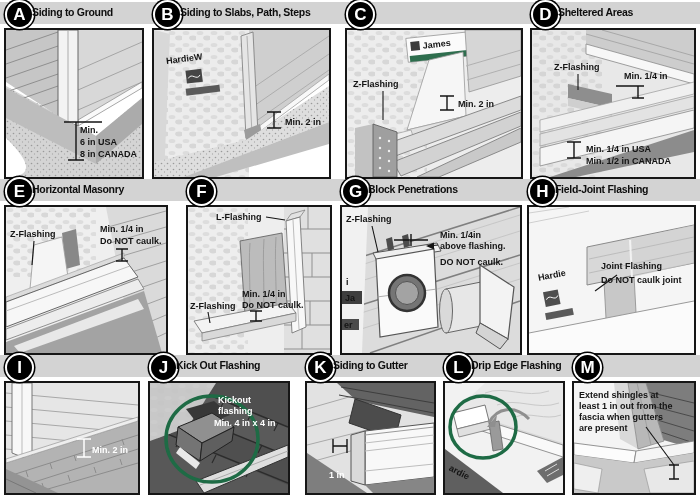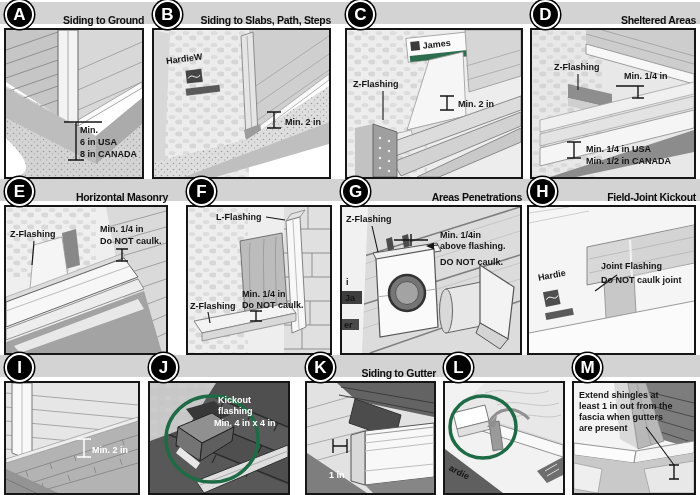--- a/index.html
+++ b/index.html
@@ -7,22 +7,22 @@
         font-family:"Liberation Sans","DejaVu Sans",sans-serif;padding-top:2px;box-sizing:border-box;}
   .row{position:relative;padding:0 4px;box-sizing:border-box;}
   .row1{height:177px}.row2{height:176px}.row3{height:140px}
   .band{position:absolute;left:0;right:0;top:0;height:22px;background:#d3d3d3;}
   .panels{display:flex;position:relative;height:100%;}
   .panel{display:flex;flex-direction:column;height:100%;box-sizing:border-box;}
   .phead{height:26px;display:flex;align-items:flex-start;position:relative;}
   .badge{width:25px;height:25px;border-radius:50%;background:#000;color:#fff;font-weight:bold;
          font-size:17px;line-height:25px;text-align:center;box-shadow:0 0 0 2px #fff,0 0 0 3.5px #000;
          margin-left:3px;flex:none;}
-  .ptitle{flex:1;text-align:right;font-weight:bold;font-size:10.5px;letter-spacing:-0.3px;
-          color:#0d0d0d;padding-top:12px;white-space:nowrap;}
+  .ptitle{flex:1;text-align:left;font-weight:bold;font-size:10.5px;letter-spacing:-0.3px;
+          color:#0d0d0d;padding-top:4px;white-space:nowrap;}
   .pbody{border:2px solid #161616;background:#fff;flex:1;overflow:hidden;}
   .pbody svg{display:block;}
   svg text{font-family:"Liberation Sans","DejaVu Sans",sans-serif;font-weight:bold;fill:#141414;font-size:9px;}
   svg text.wt{fill:#ffffff;}
   svg .ln{stroke:#141414;stroke-width:1.4;fill:none;}
   svg .lnw{stroke:#ffffff;stroke-width:1.5;fill:none;}
   svg .ldr{stroke:#141414;stroke-width:1.1;fill:none;}
 </style>
 </head>
 <body>
@@ -276,21 +276,21 @@
             <text x="54" y="90">Min. 1/4 in</text>
             <text x="54" y="101">Do NOT caulk.</text>
             <path class="ln" d="M68,104 L68,114 M62,104 L74,104 M62,114 L74,114"></path>
           </svg>
         </div>
       </div>
 
       <div class="panel" style="width:182px;margin-right:5px">
         <div class="phead">
           <div class="badge">G</div>
-          <div class="ptitle">Areas Penetrations</div>
+          <div class="ptitle">Block Penetrations</div>
         </div>
         <div class="pbody">
           <svg width="100%" height="100%" viewBox="0 0 178 146" preserveAspectRatio="none">
             <rect x="0" y="0" width="178" height="146" fill="#dcdcdc"></rect>
             <g>
               <path d="M0,56 L178,0 M0,104 L178,48 M28,146 L178,94" stroke="#7f7f7f" stroke-width="1.5" fill="none"></path>
               <path d="M0,64 L178,8 M0,80 L178,24 M0,112 L178,56 M0,128 L178,72" stroke="#c0c0c0" stroke-width="0.8" fill="none"></path>
             </g>
             <g>
               <polygon points="0,0 26,0 20,146 0,146" fill="#f1f1f1"></polygon>
@@ -323,21 +323,21 @@
             <text x="98" y="31" font-size="8.5">Min. 1/4in</text>
             <text x="98" y="42" font-size="8.5">above flashing.</text>
             <text x="98" y="58" font-size="8.5">DO NOT caulk.</text>
           </svg>
         </div>
       </div>
 
       <div class="panel" style="width:169px">
         <div class="phead">
           <div class="badge">H</div>
-          <div class="ptitle">Field-Joint Kickout</div>
+          <div class="ptitle">Field-Joint Flashing</div>
         </div>
         <div class="pbody">
           <svg width="100%" height="100%" viewBox="0 0 165 146" preserveAspectRatio="none">
             <rect x="0" y="0" width="165" height="146" fill="#f5f5f5"></rect>
             <path d="M0,6 L40,0 M0,16 L60,4" stroke="#cfcfcf" stroke-width="1" fill="none"></path>
             <g transform="rotate(-11 60 60)">
               <text x="8" y="64" font-size="18" fill="#606060">Hardie</text>
               <text x="68" y="64" font-size="18" fill="#fdfdfd" stroke="#9a9a9a" stroke-width="0.7">Wrap</text>
               <rect x="10" y="76" width="15" height="15" fill="#4e4e4e"></rect>
               <path d="M12,84 C16,78 20,88 24,82" stroke="#fff" stroke-width="0.9" fill="none"></path>
@@ -390,20 +390,21 @@
               <path class="lnw" d="M78,56 L78,74 M71,56 L85,56 M71,74 L85,74"></path>
               <text x="86" y="70" font-size="8.5" class="wt">Min. 2 in</text>
             </g>
           </svg>
         </div>
       </div>
 
       <div class="panel" style="width:142px;margin-right:15px">
         <div class="phead">
           <div class="badge">J</div>
+          <div class="ptitle">Kick Out Flashing</div>
         </div>
         <div class="pbody">
           <svg width="100%" height="100%" viewBox="0 0 138 110" preserveAspectRatio="none">
             <rect x="0" y="0" width="138" height="110" fill="#585858"></rect>
             <g>
               <polygon points="30,0 138,0 138,44" fill="#4f4f4f"></polygon>
               <polygon points="30,0 138,44 138,73 12,22 12,0" fill="#5a5a5a"></polygon>
               <polygon points="12,22 138,73 138,102 0,44 0,22" fill="#4f4f4f"></polygon>
               <path d="M30,0 L138,44 M12,22 L138,73 M0,44 L138,100" stroke="#2c2c2c" stroke-width="1.5" fill="none"></path>
               <path d="M74,18 L70,26 M102,29 L98,37 M128,40 L124,48 M48,36 L44,44 M80,49 L76,57 M112,62 L108,70 M30,56 L26,64 M66,72 L62,80 M100,86 L96,94" stroke="#2c2c2c" stroke-width="1.2" fill="none"></path>
@@ -457,20 +458,21 @@
               <path class="ln" d="M26,56 L26,70 M40,56 L40,70 M26,63 L40,63"></path>
               <text x="22" y="95" class="wt">1 in</text>
             </g>
           </svg>
         </div>
       </div>
 
       <div class="panel" style="width:122px;margin-right:7px">
         <div class="phead">
           <div class="badge">L</div>
+          <div class="ptitle">Drip Edge Flashing</div>
         </div>
         <div class="pbody">
           <svg width="100%" height="100%" viewBox="0 0 118 110" preserveAspectRatio="none">
             <rect x="0" y="0" width="118" height="110" fill="#f2f2f2"></rect>
             <g>
               <polygon points="10,28 40,0 118,0 118,62" fill="#e8e8e8"></polygon>
               <path d="M40,10 C60,2 80,16 104,8 M52,22 C72,14 92,28 114,20 M70,34 C85,28 100,38 116,32" stroke="#c9c9c9" stroke-width="1" fill="none"></path>
               <polygon points="10,26 118,60 118,64 10,30" fill="#d8d8d8"></polygon>
               <polygon points="10,28 118,62 118,74 12,40" fill="#f9f9f9" stroke="#888" stroke-width="0.9"></polygon>
             </g>

